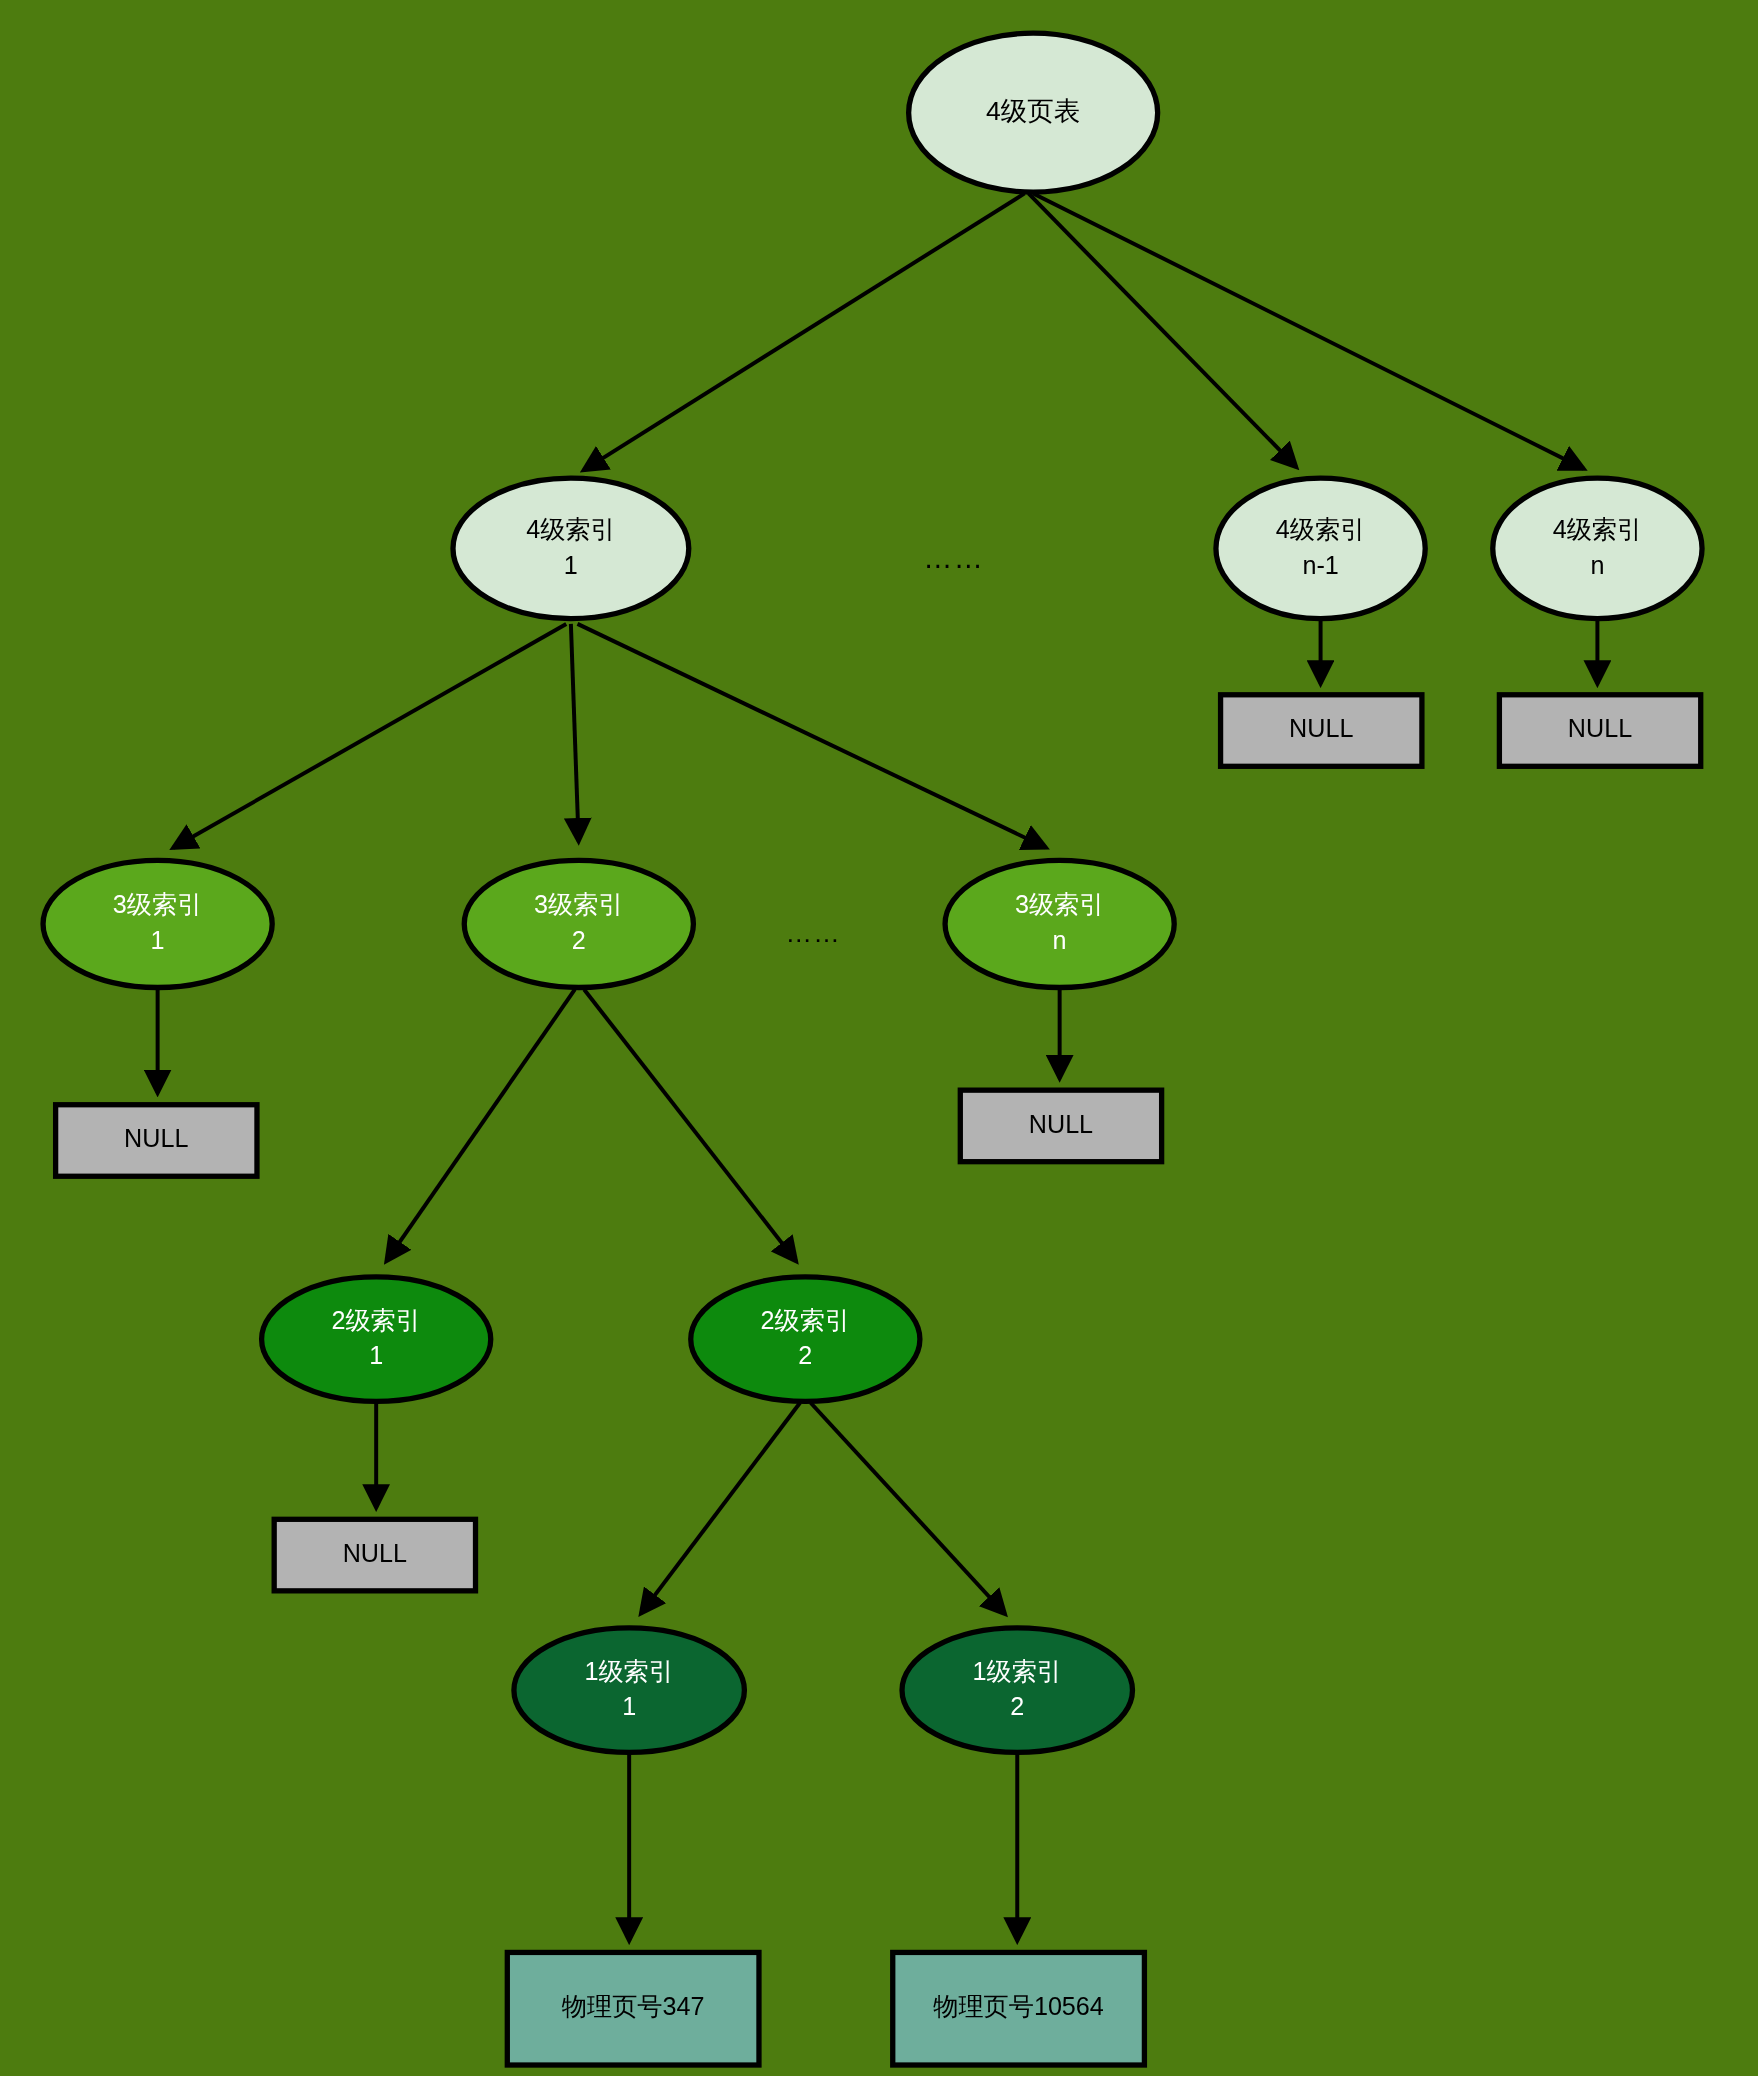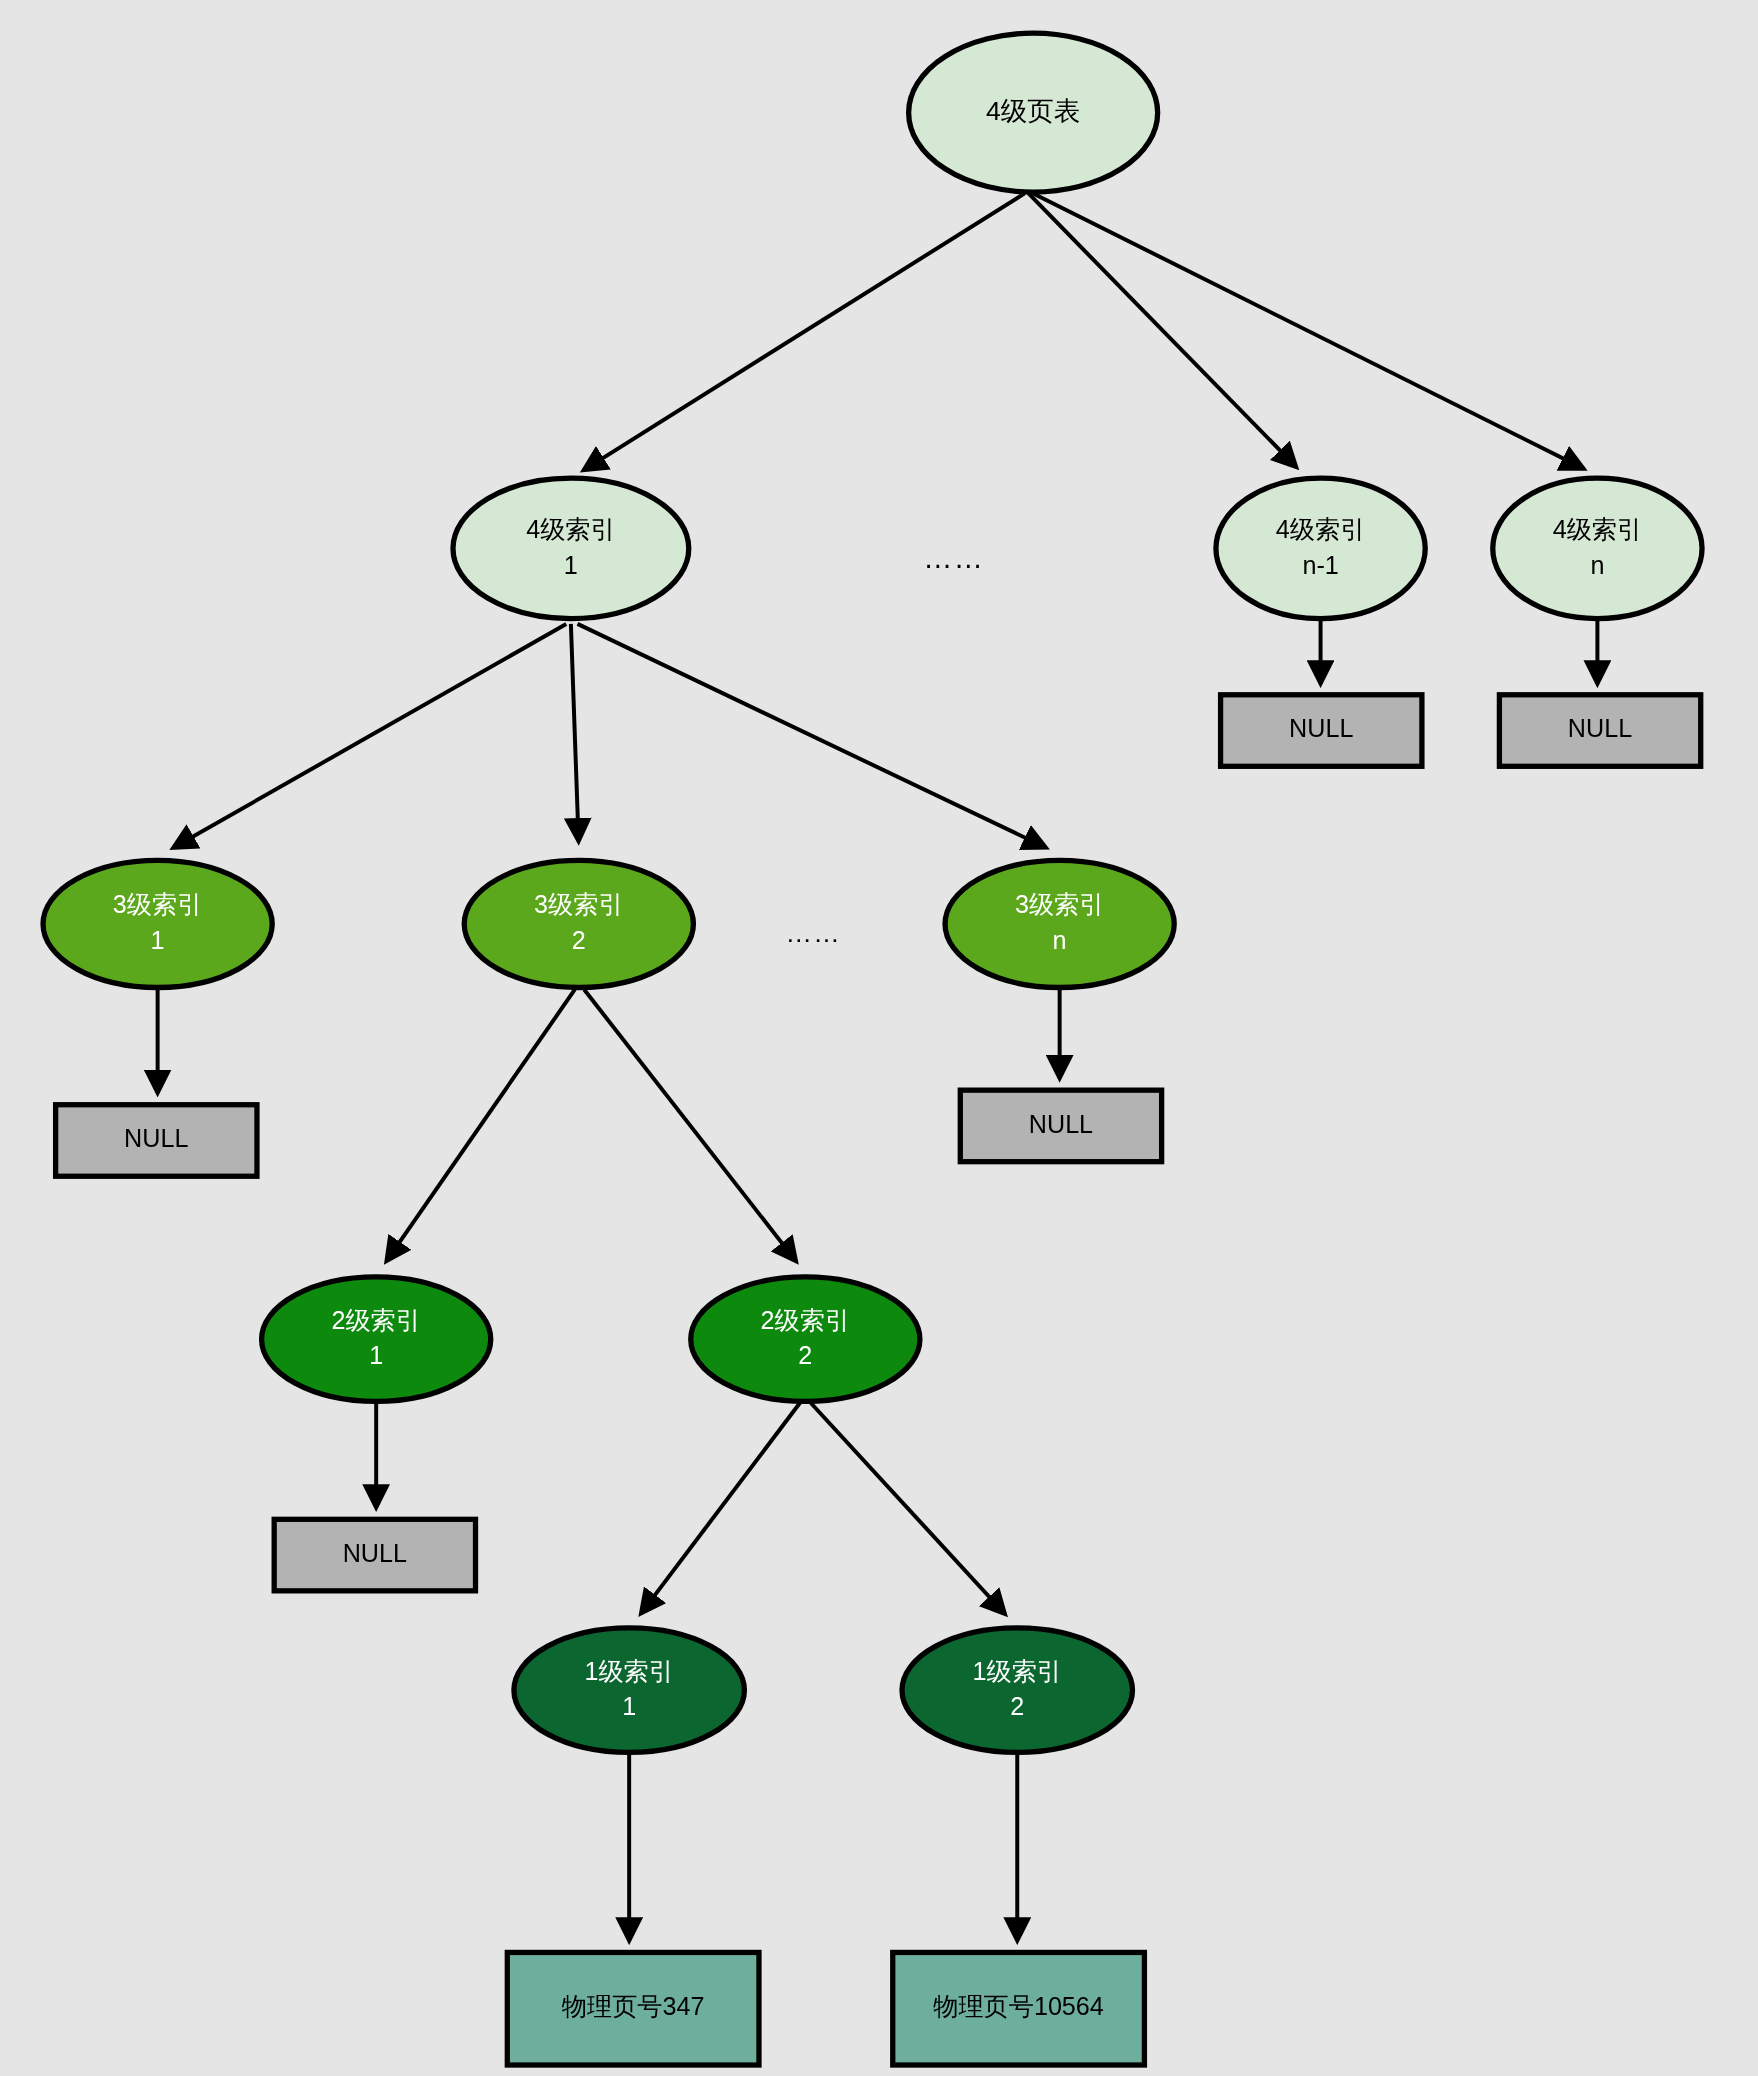--- a/index.html
+++ b/index.html
@@ -10,21 +10,21 @@
   body {
     width: 1759px;
     height: 2077px;
     font-family: "Liberation Sans", "DejaVu Sans", sans-serif;
     overflow: hidden;
   }
   #diagram-root {
     position: relative;
     width: 1759px;
     height: 2077px;
-    background: #e5e5e5;
+    background: #4d7c0f;
   }
   svg#tree-svg {
     display: block;
     width: 1759px;
     height: 2077px;
   }
   .node-ellipse {
     stroke: #000000;
     stroke-width: 8;
   }

